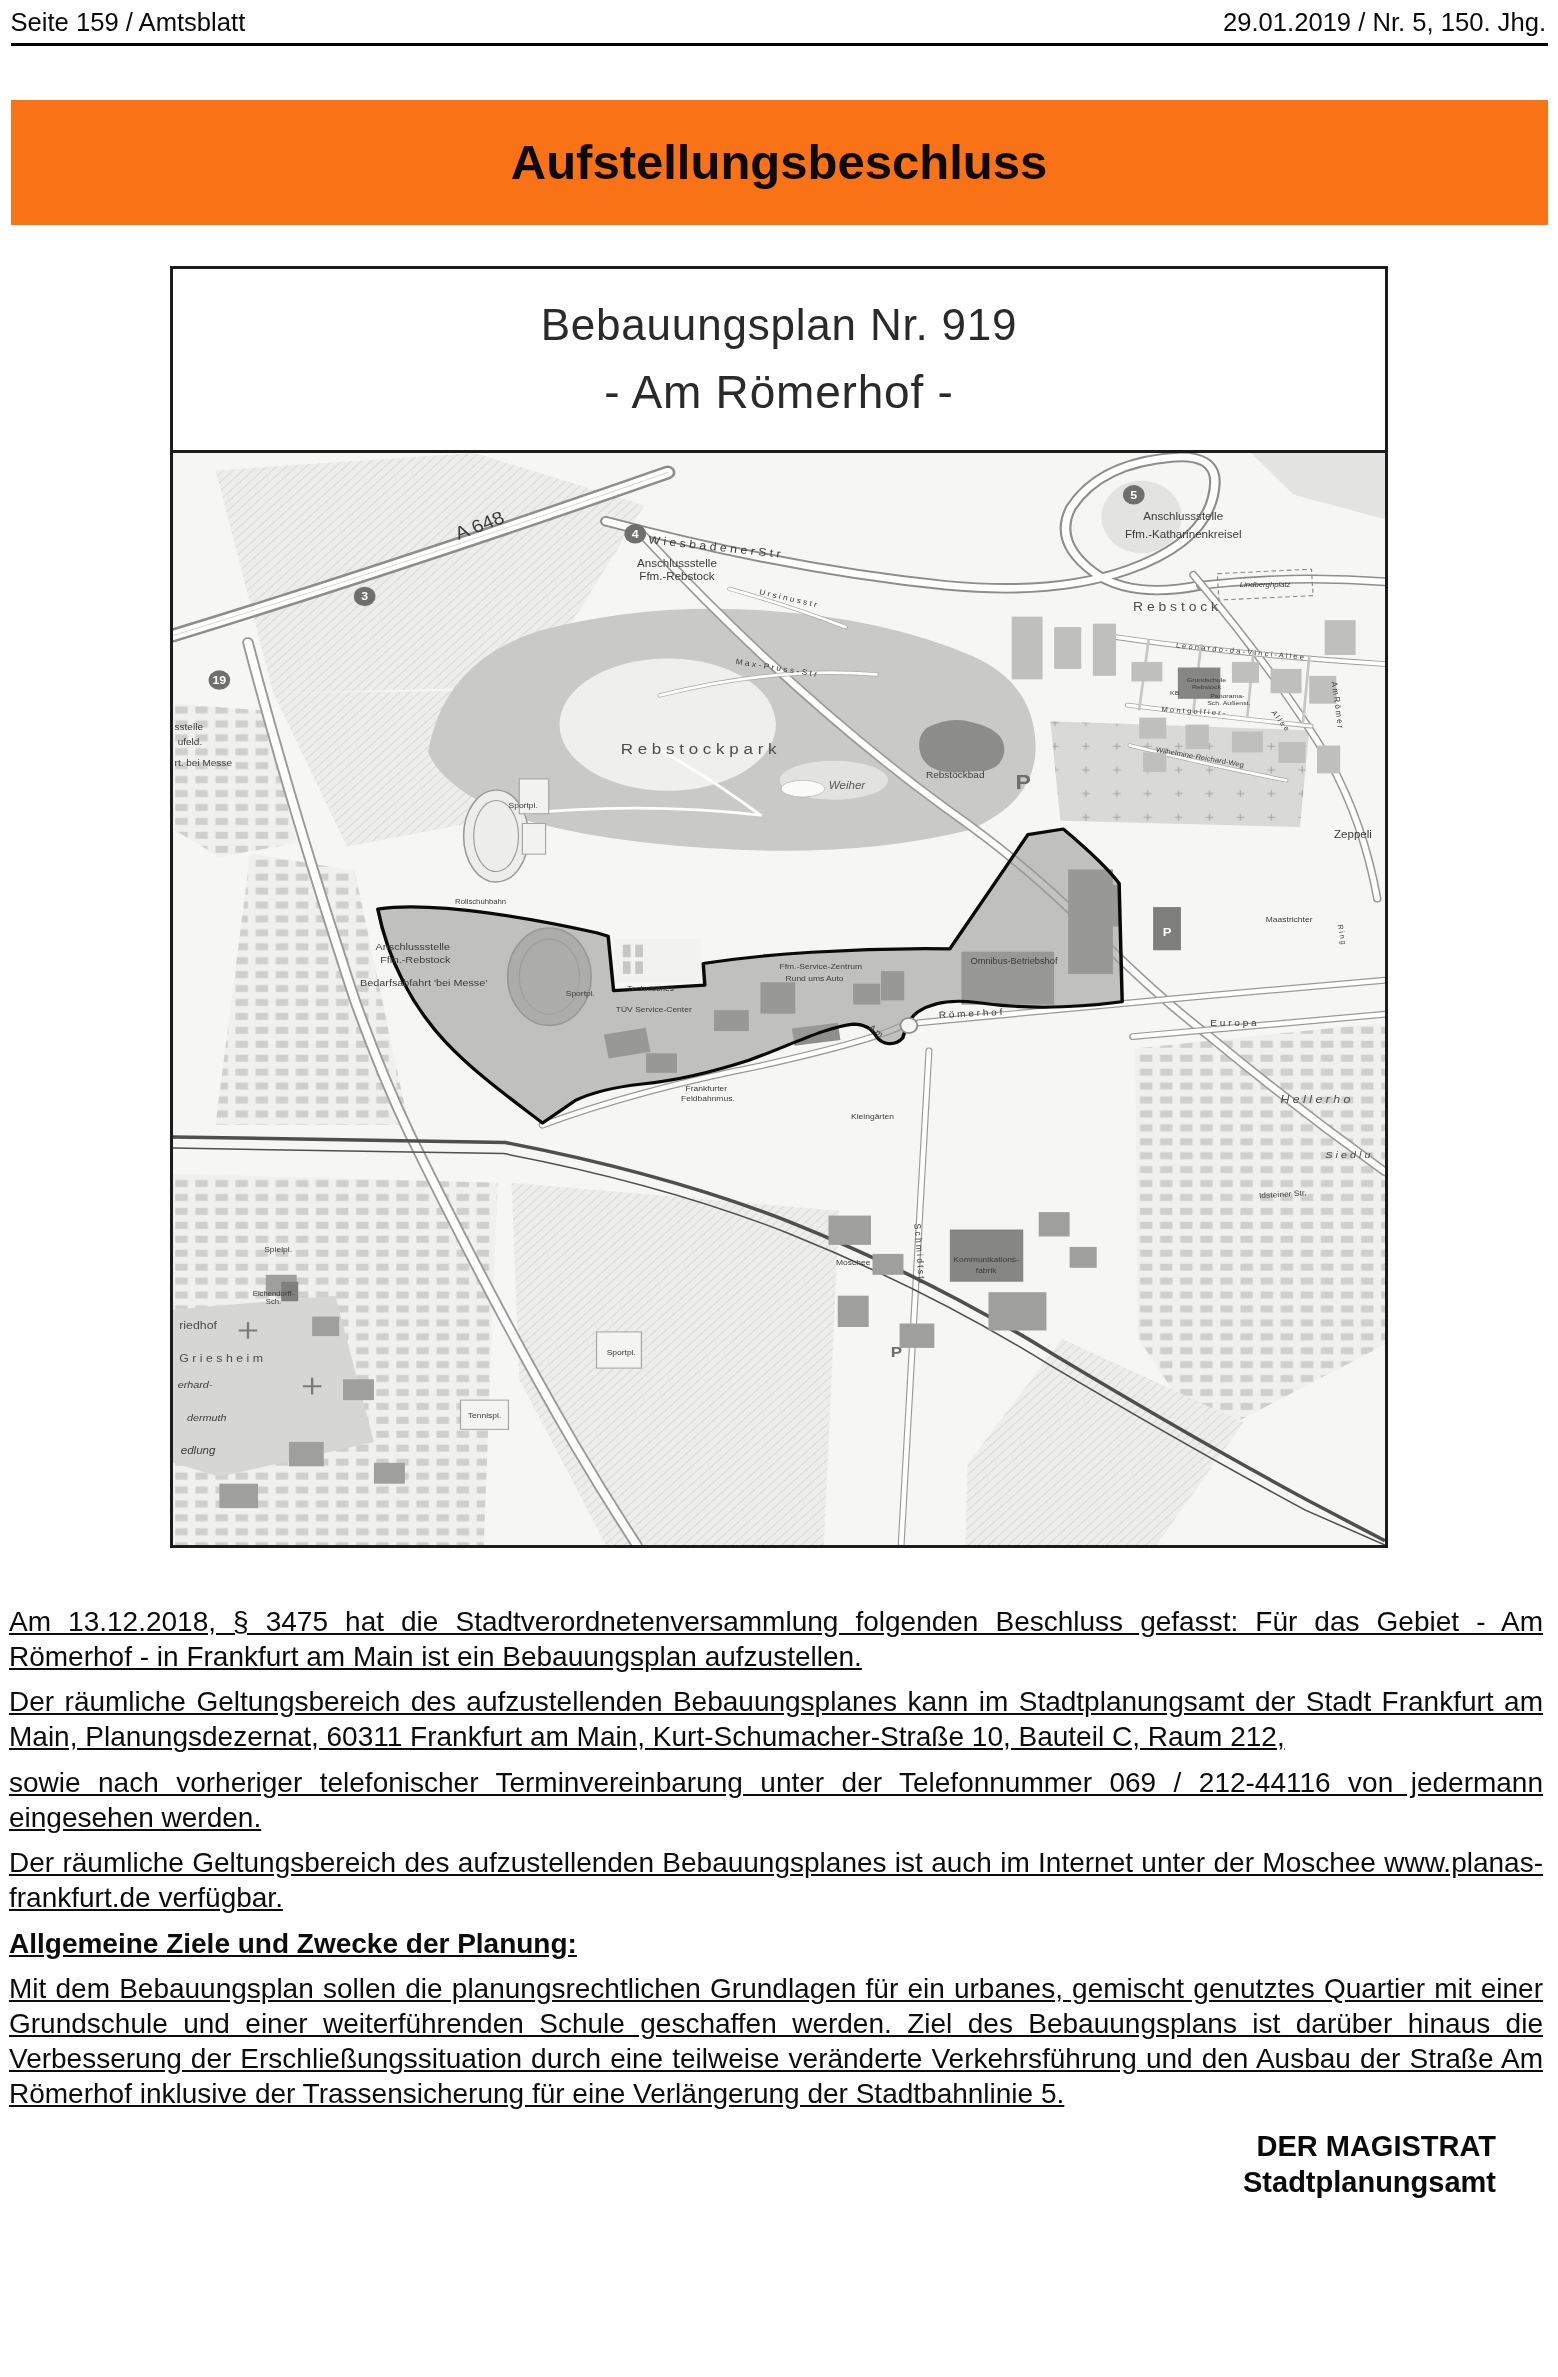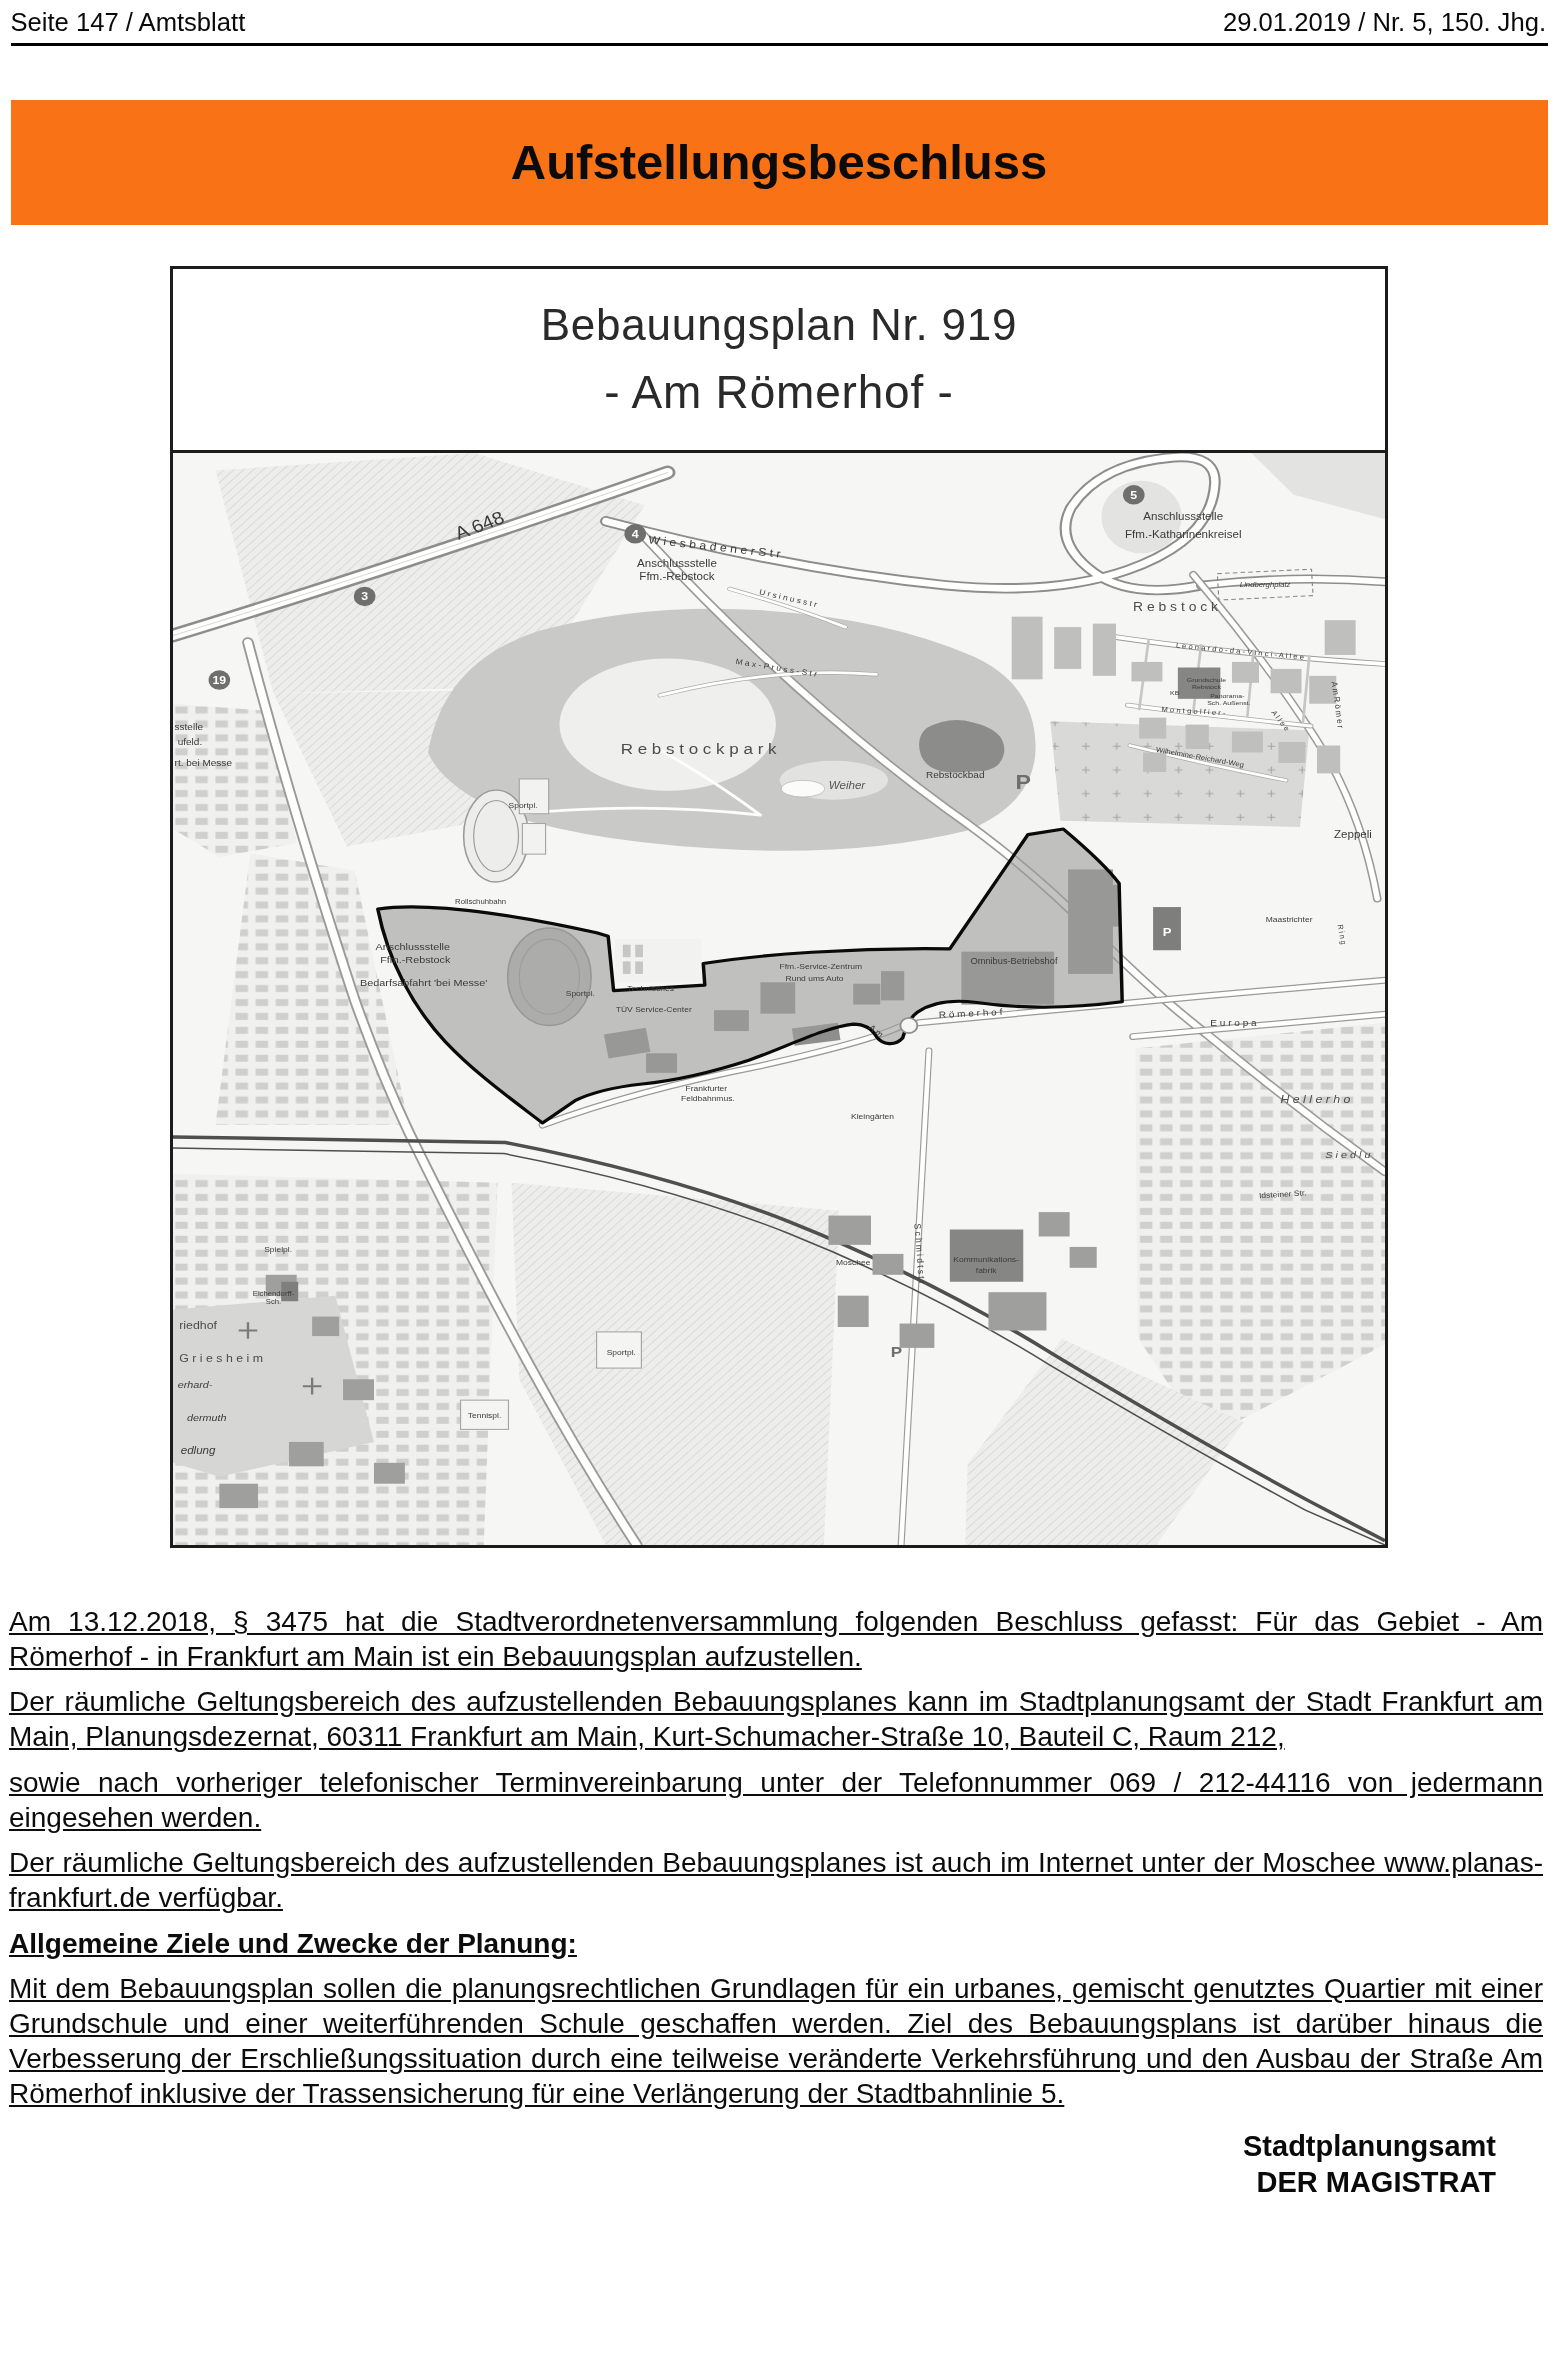--- a/index.html
+++ b/index.html
@@ -28,21 +28,21 @@
   main p{margin:0 0 10.5px 0;}
   main h2{margin:0 0 10.5px 0;font-size:28px;line-height:35px;font-weight:bold;text-align:left;}
   .signature{margin:16.5px 62px 0 0;text-align:right;font-weight:bold;font-size:29px;line-height:36px;color:#0a0a0a;}
 </style>
 </head>
 <body>
 
 <div class="page">
 
   <header>
-    <span>Seite 147 / Amtsblatt</span>
+    <span>Seite 159 / Amtsblatt</span>
     <span>29.01.2019 / Nr. 5, 150. Jhg.</span>
   </header>
   <div class="rule"></div>
 
   <div class="banner">
     <h1>Aufstellungsbeschluss</h1>
   </div>
 
   <figure class="mapfig" style="margin-block:41px 0;margin-inline:auto;">
     <div class="map-title">
@@ -302,18 +302,18 @@
   <main>
     <p>Am 13.12.2018, § 3475 hat die Stadtverordnetenversammlung folgenden Beschluss gefasst: Für das Gebiet - Am Römerhof - in Frankfurt am Main ist ein Bebauungsplan aufzustellen.</p>
     <p>Der räumliche Geltungsbereich des aufzustellenden Bebauungsplanes kann im Stadtplanungsamt der Stadt Frankfurt am Main, Planungsdezernat, 60311 Frankfurt am Main, Kurt-Schumacher-Straße 10, Bauteil C, Raum 212,</p>
     <p>sowie nach vorheriger telefonischer Terminvereinbarung unter der Telefonnummer 069 / 212-44116 von jeder­mann eingesehen werden.</p>
     <p>Der räumliche Geltungsbereich des aufzustellenden Bebauungsplanes ist auch im Internet unter der Moschee www.planas-frankfurt.de verfügbar.</p>
     <h2>Allgemeine Ziele und Zwecke der Planung:</h2>
     <p>Mit dem Bebauungsplan sollen die planungsrechtlichen Grundlagen für ein urbanes, gemischt genutztes Quar­tier mit einer Grundschule und einer weiterführenden Schule geschaffen werden. Ziel des Bebauungsplans ist darüber hinaus die Verbesserung der Erschließungssituation durch eine teilweise veränderte Verkehrsführung und den Ausbau der Straße Am Römerhof inklusive der Trassensicherung für eine Verlängerung der Stadt­bahnlinie 5.</p>
   </main>
 
   <div class="signature">
+    <div>DER MAGISTRAT</div>
     <div>Stadtplanungsamt</div>
-    <div>DER MAGISTRAT</div>
   </div>
 
 </div>
 
 
 </body></html>

